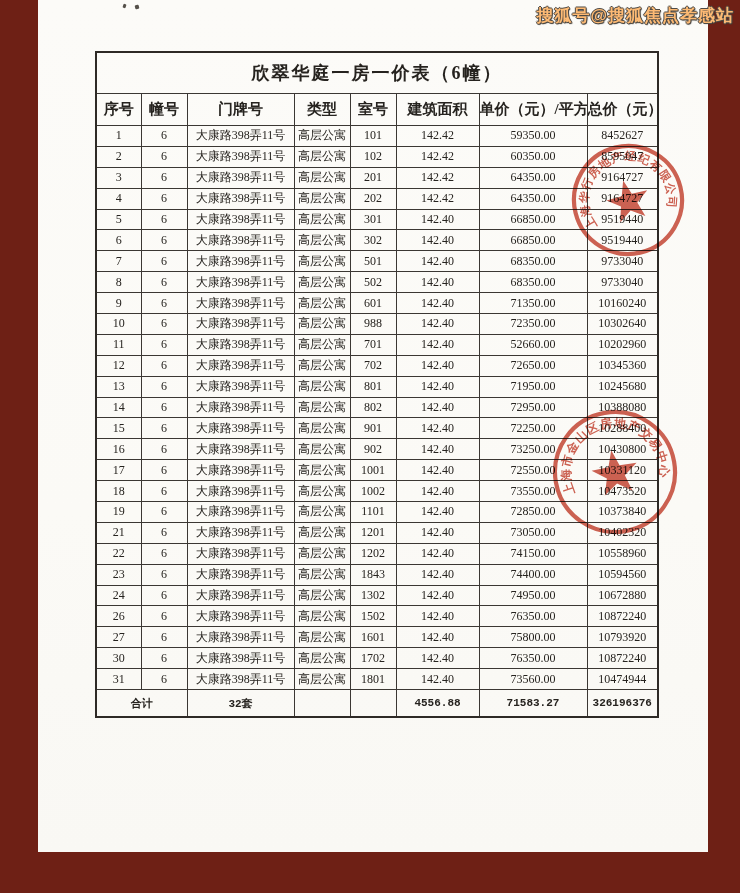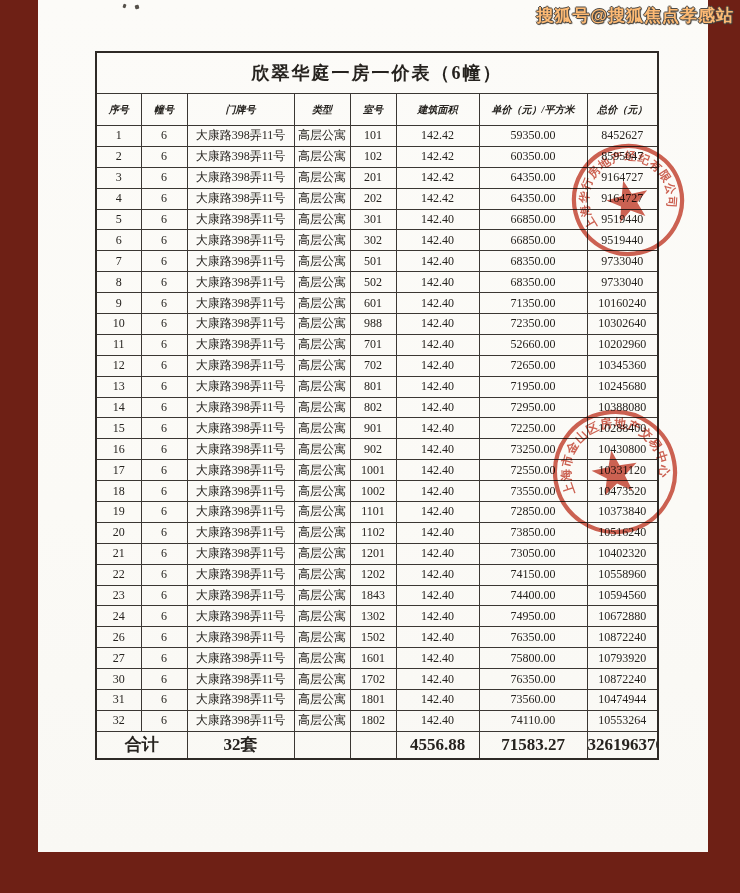--- a/index.html
+++ b/index.html
@@ -26,23 +26,23 @@
     color:#26231f;
     margin-top:16px;
   }
   table.price-table th,table.price-table td{
     border:1.5px solid #3b3733;
     text-align:center;vertical-align:middle;
     padding:0;overflow:hidden;white-space:nowrap;
   }
   table.price-table{border:2.5px solid #2e2a26;}
   tr.title-row th{height:40px;font-size:18px;font-weight:bold;letter-spacing:2px;}
-  tr.header-row th{height:31px;font-size:10px;font-weight:bold;font-style:italic;}
+  tr.header-row th{height:31px;font-size:15px;font-weight:bold;}
   tbody td{height:19.9px;font-size:12px;}
-  tfoot td{height:26px;font-size:17px;font-weight:bold;}
+  tfoot td{height:26px;font-size:11px;font-weight:bold;font-family:Liberation Mono, monospace;}
   .stamp{
     position:absolute;z-index:20;opacity:.82;mix-blend-mode:multiply;
     pointer-events:none;
   }
   .stamp-1{left:528px;top:138px;transform:rotate(-14deg);}
   .stamp-2{left:509px;top:404px;transform:rotate(-10deg);}
   .stamp text{font-family:"Liberation Serif","DejaVu Serif",serif;font-weight:bold;}
   .specks{position:absolute;left:85px;top:2px;width:20px;height:8px;}
   .specks::before,.specks::after{
     content:"";position:absolute;background:#55504a;border-radius:1px;
@@ -271,30 +271,20 @@
             <td>19</td>
             <td>6</td>
             <td>大康路398弄11号</td>
             <td>高层公寓</td>
             <td>1101</td>
             <td>142.40</td>
             <td>72850.00</td>
             <td>10373840</td>
           </tr>
           <tr>
-            <td>20</td>
-            <td>6</td>
-            <td>大康路398弄11号</td>
-            <td>高层公寓</td>
-            <td>1102</td>
-            <td>142.40</td>
-            <td>73850.00</td>
-            <td>10516240</td>
-          </tr>
-          <tr>
             <td>21</td>
             <td>6</td>
             <td>大康路398弄11号</td>
             <td>高层公寓</td>
             <td>1201</td>
             <td>142.40</td>
             <td>73050.00</td>
             <td>10402320</td>
           </tr>
           <tr>
@@ -359,30 +349,20 @@
           </tr>
           <tr>
             <td>31</td>
             <td>6</td>
             <td>大康路398弄11号</td>
             <td>高层公寓</td>
             <td>1801</td>
             <td>142.40</td>
             <td>73560.00</td>
             <td>10474944</td>
-          </tr>
-          <tr>
-            <td>32</td>
-            <td>6</td>
-            <td>大康路398弄11号</td>
-            <td>高层公寓</td>
-            <td>1802</td>
-            <td>142.40</td>
-            <td>74110.00</td>
-            <td>10553264</td>
           </tr>
         </tbody>
       <tfoot>
         <tr class="total-row">
           <td colspan="2">合计</td>
           <td>32套</td>
           <td></td>
           <td></td>
           <td>4556.88</td>
           <td>71583.27</td>

